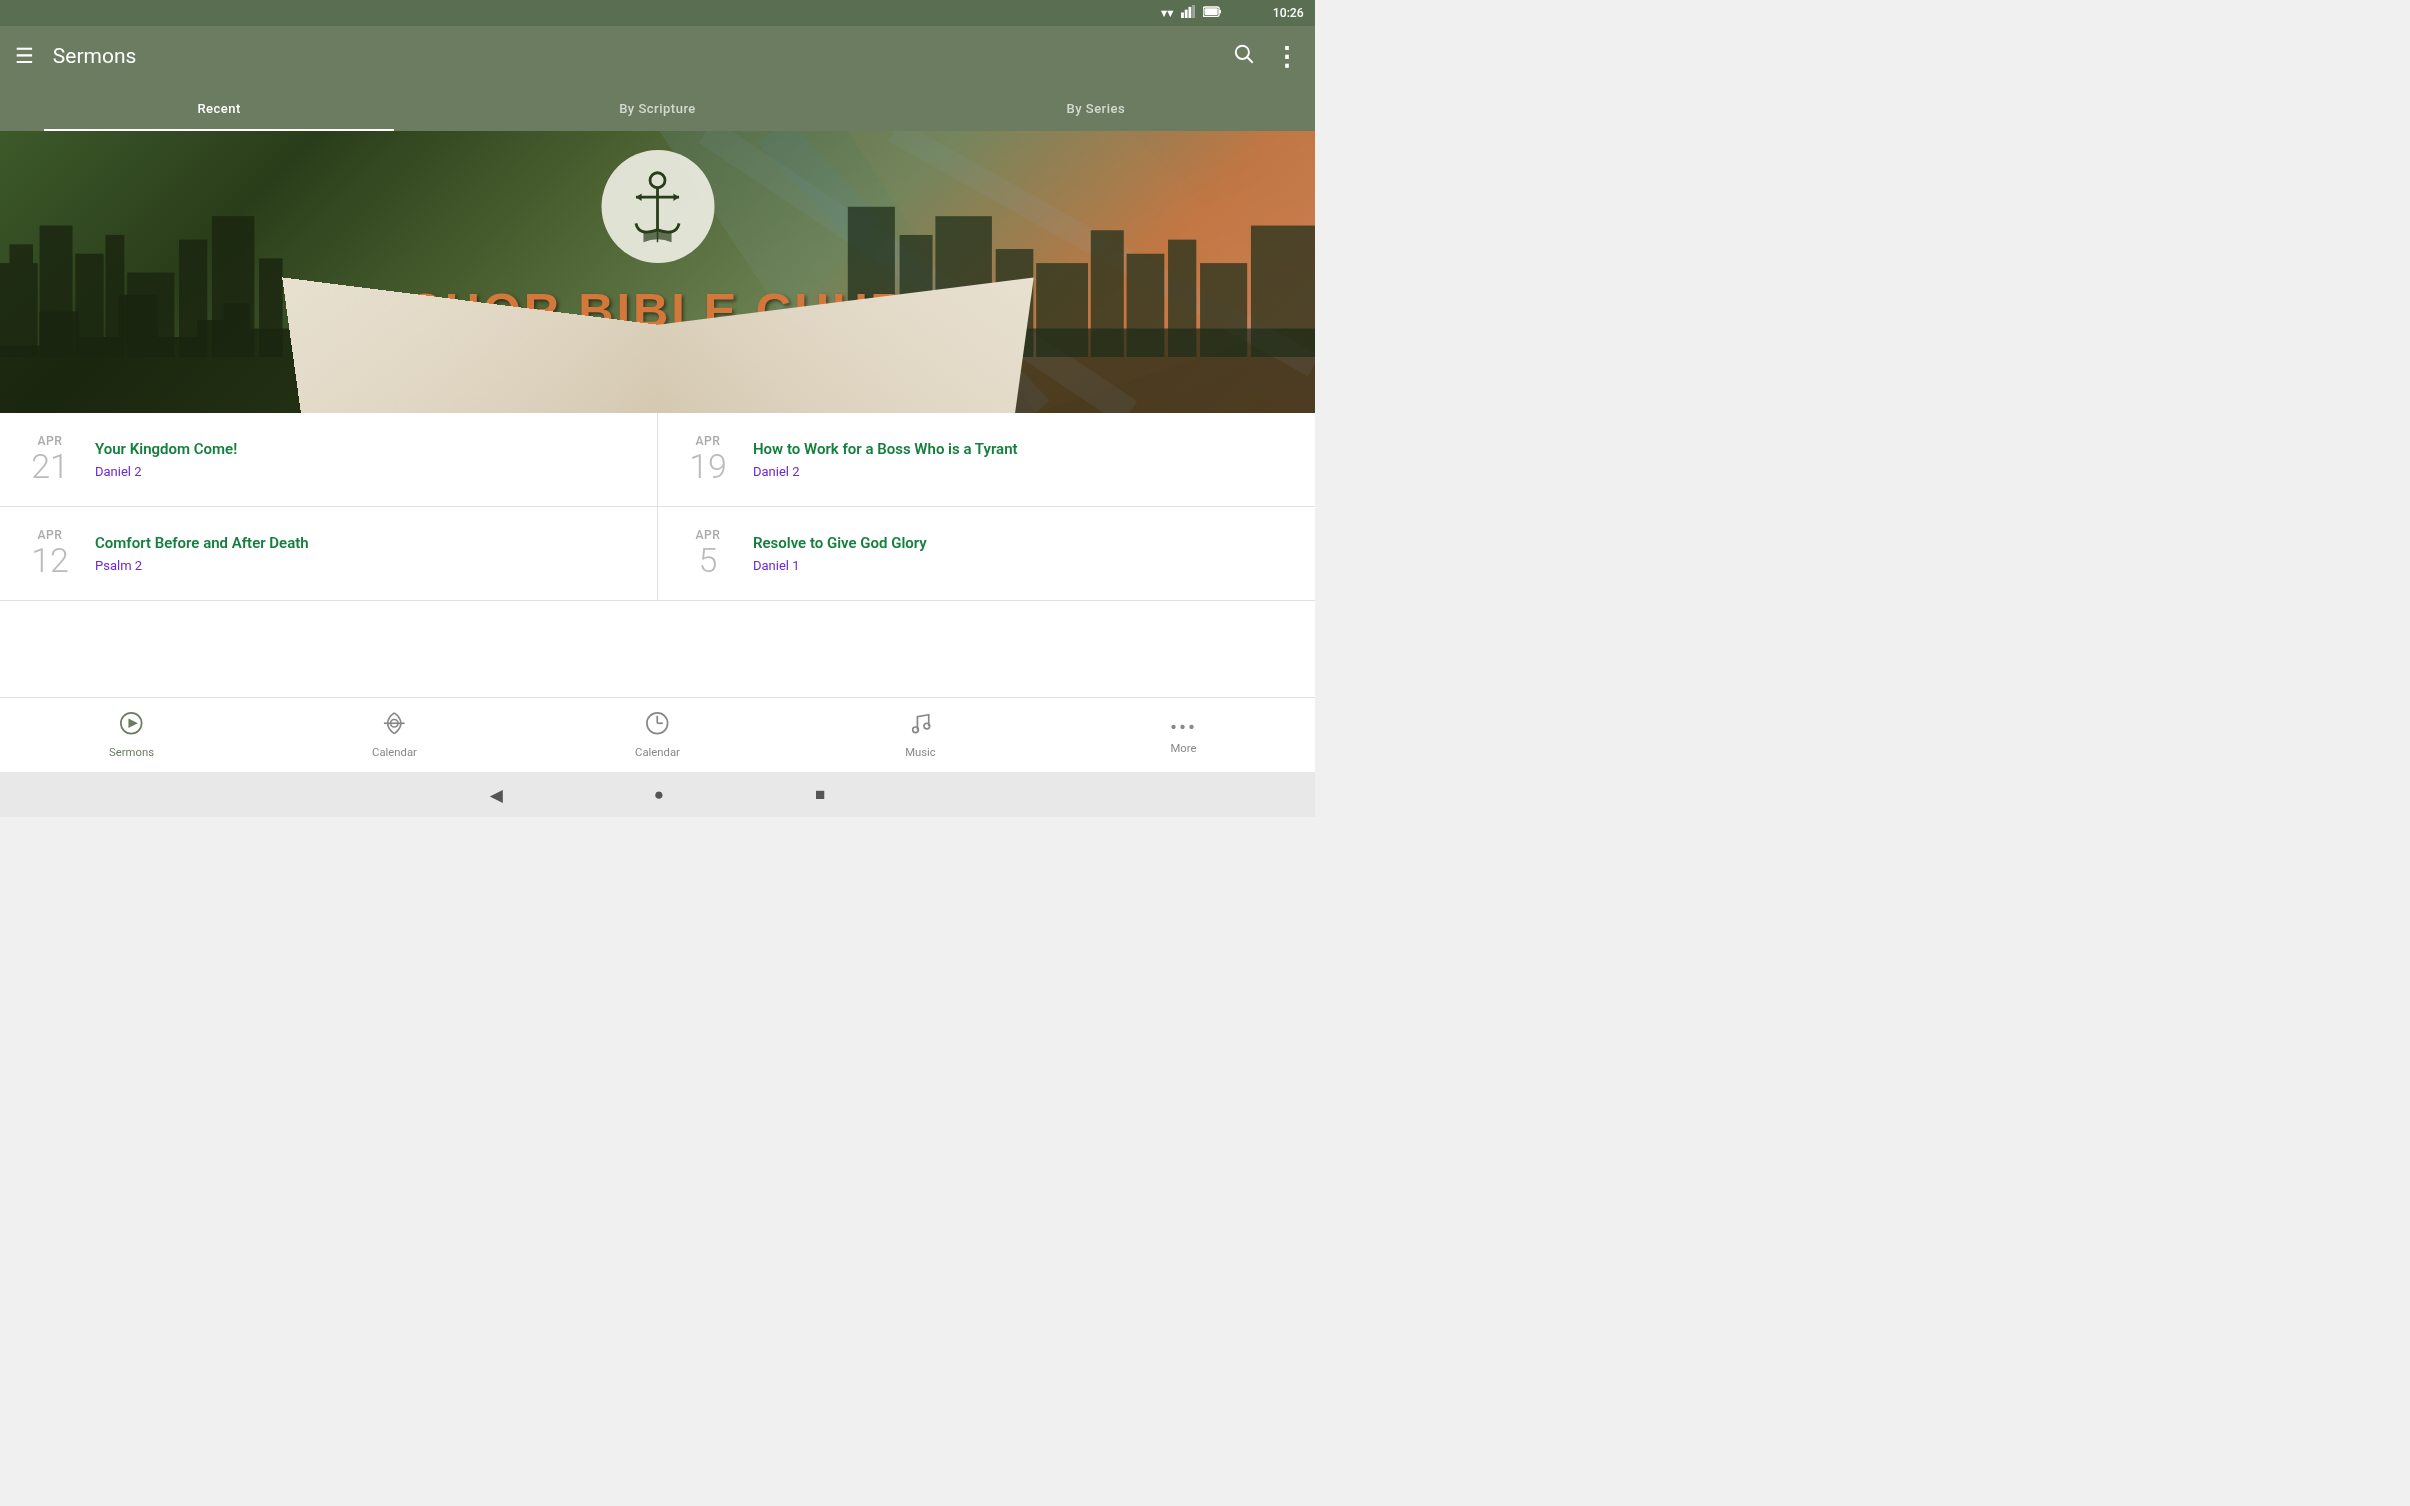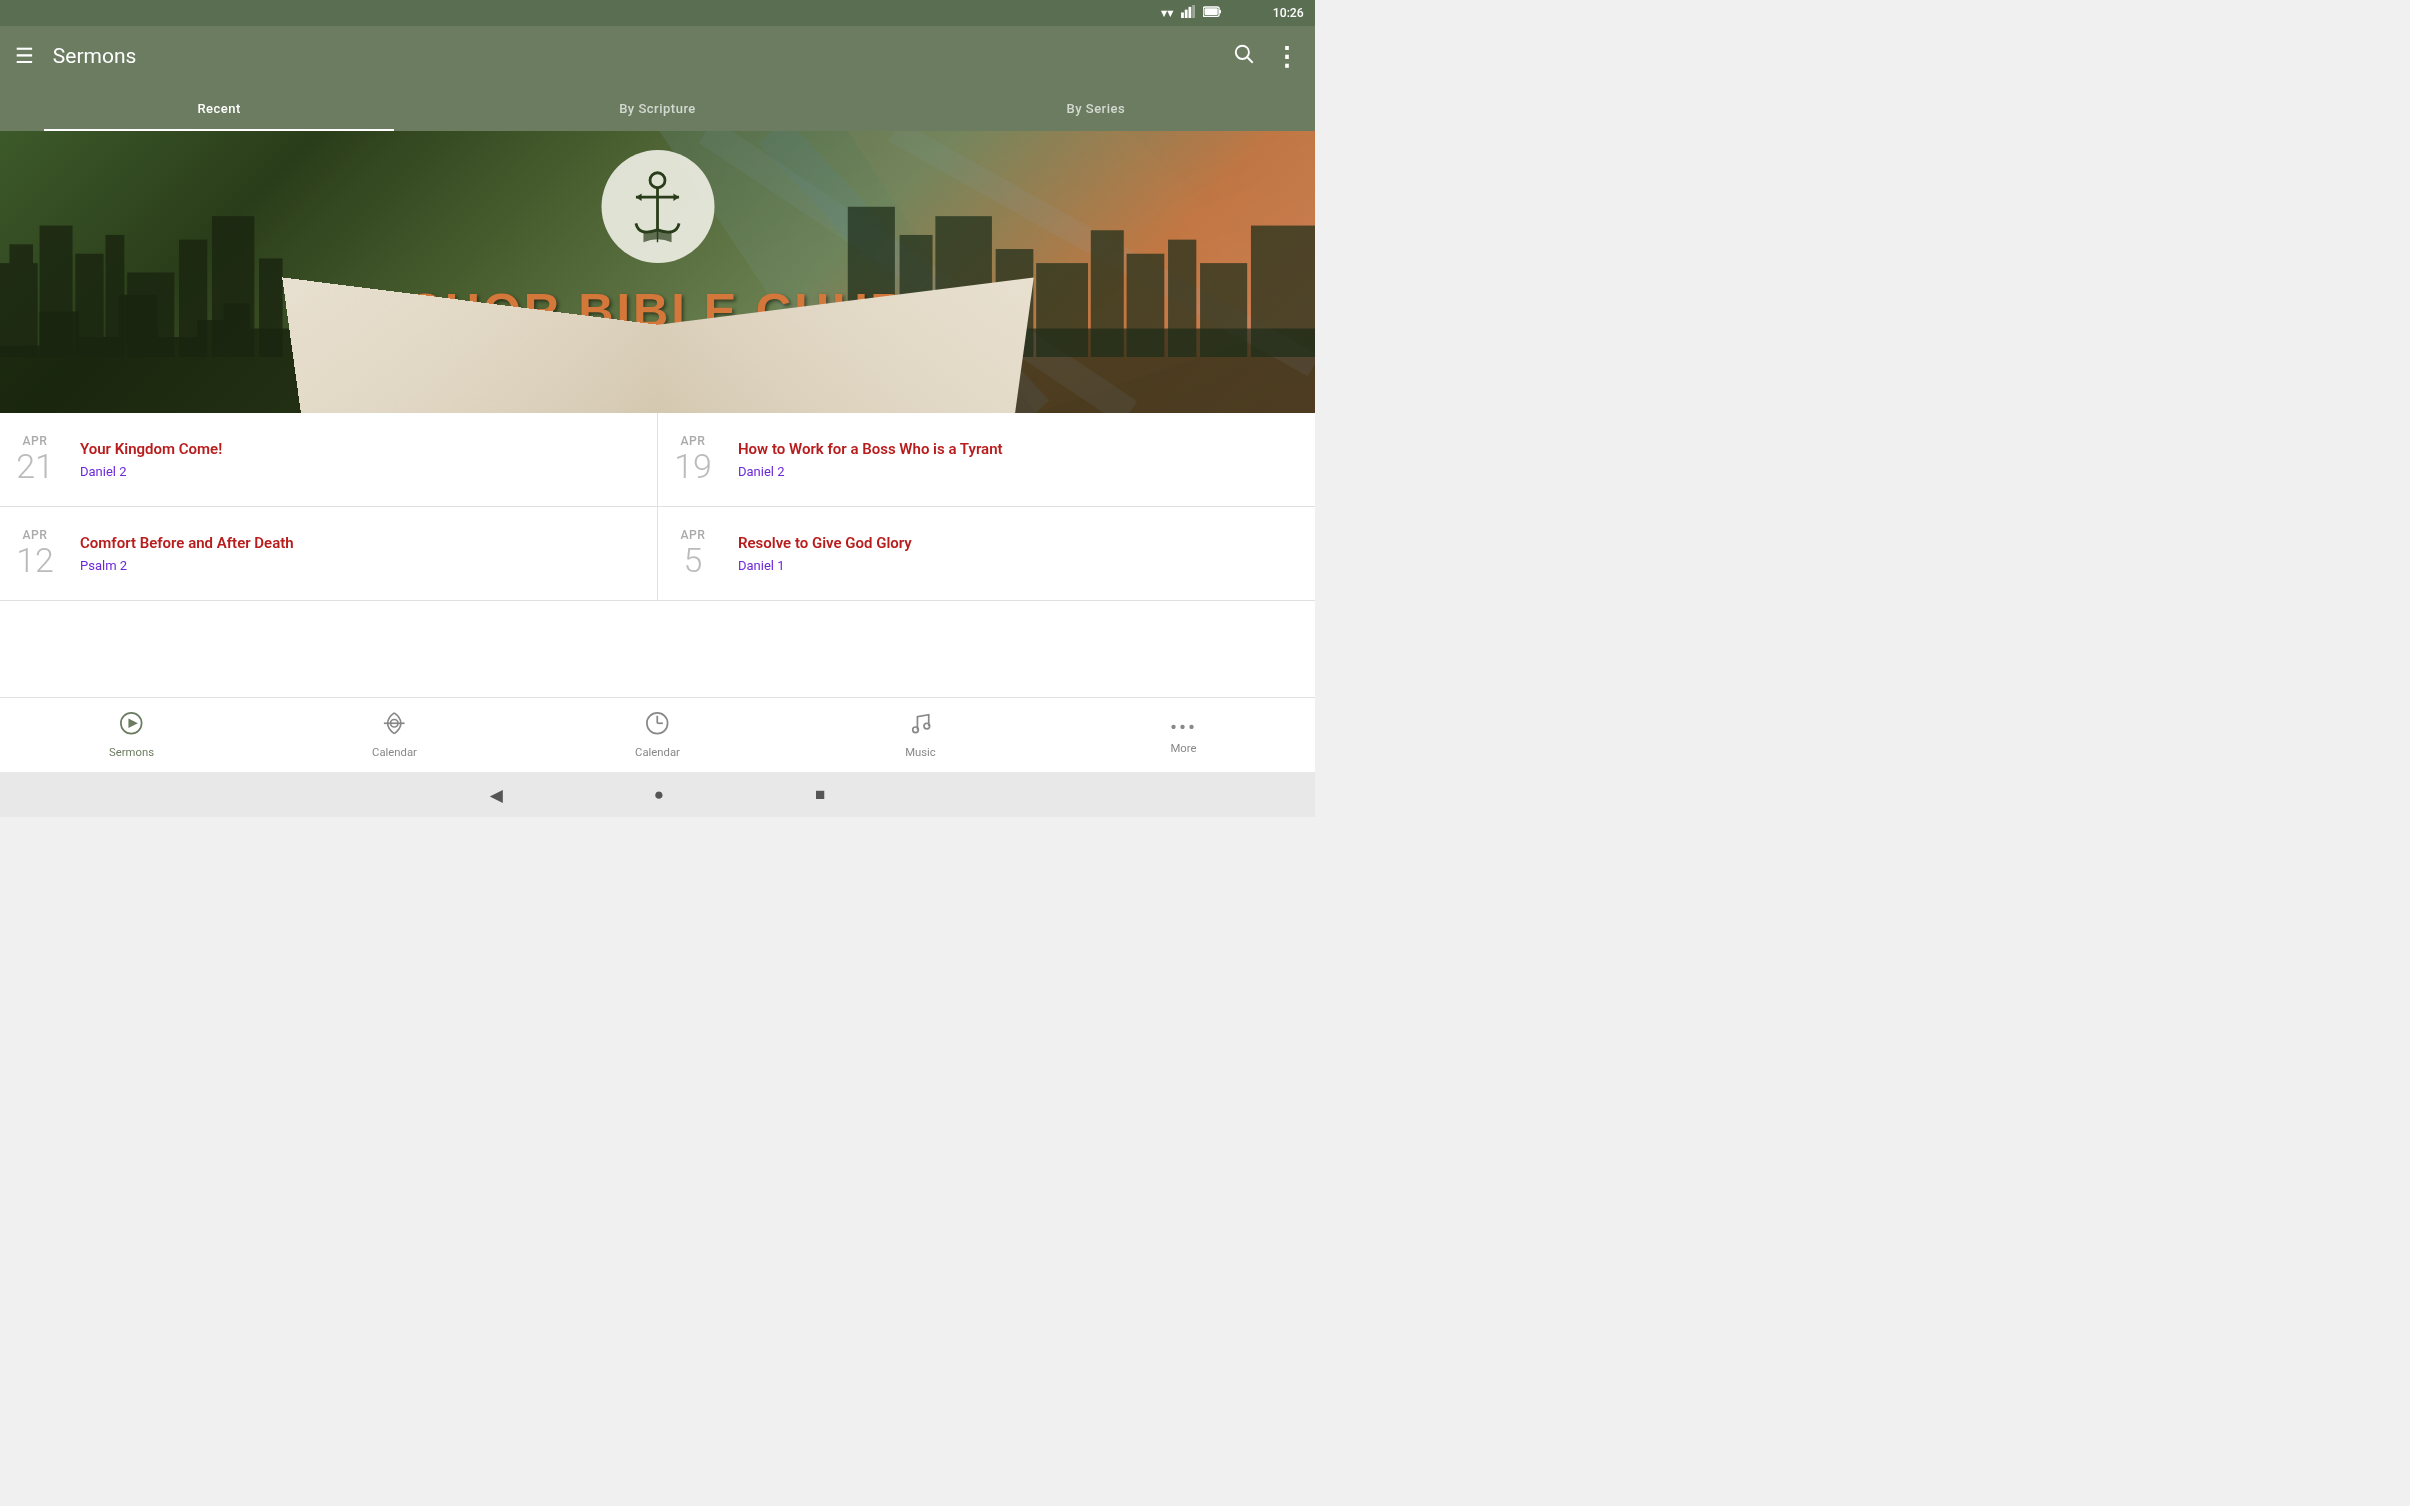--- a/index.html
+++ b/index.html
@@ -198,21 +198,21 @@
     .sermon-row {
       display: flex;
       width: 100%;
       height: 94px;
       border-bottom: 0.9px solid #e0e0e0;
     }
     .sermon-cell {
       flex: 1;
       display: flex;
       align-items: center;
-      padding: 15px 9px;
+      padding: 15px 24px;
       cursor: pointer;
       border-right: 0.9px solid #e0e0e0;
     }
     .sermon-cell:last-child {
       border-right: none;
     }
     .sermon-date {
       text-align: center;
       min-width: 52px;
       margin-right: 19px;
@@ -227,21 +227,21 @@
     .sermon-day {
       color: #bbb;
       font-size: 34px;
       font-weight: 300;
       line-height: 1.1;
     }
     .sermon-info {
       flex: 1;
     }
     .sermon-title {
-      color: #b91c1c;
+      color: #15803d;
       font-size: 15px;
       font-weight: 600;
       margin-bottom: 3.8px;
       line-height: 1.3;
     }
     .sermon-scripture {
       color: #6d28d9;
       font-size: 13px;
       font-weight: 400;
     }

